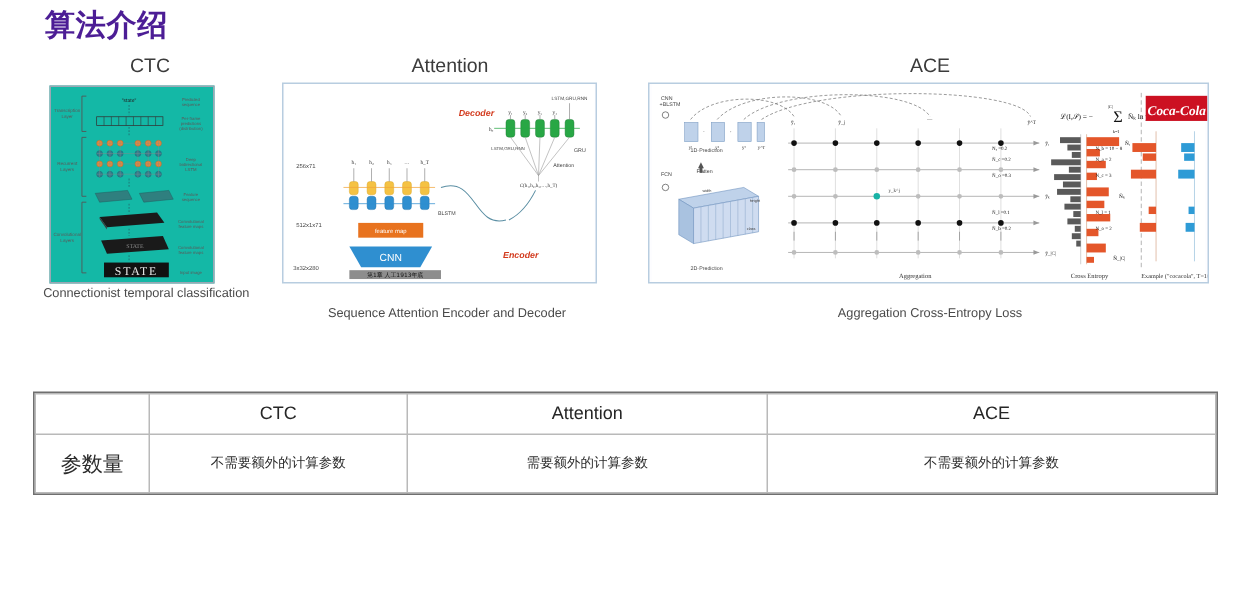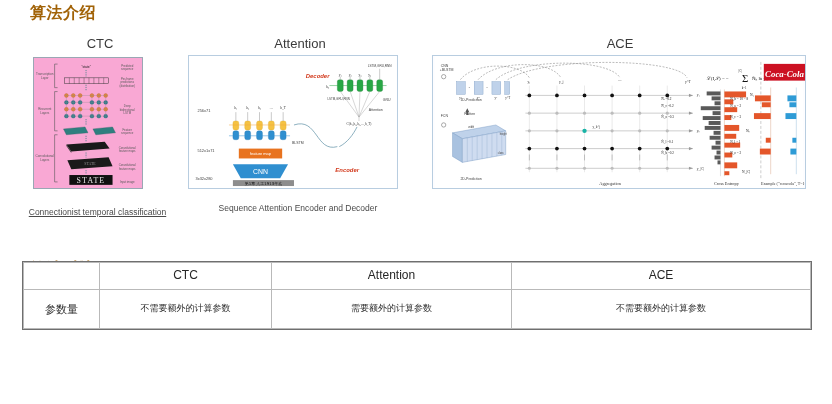--- a/index.html
+++ b/index.html
@@ -9,23 +9,23 @@
     font-family:"Liberation Sans","DejaVu Sans",sans-serif;
     overflow:hidden;
     position:relative;
     color:#333;
   }
   .slide{position:absolute;inset:0;}
 
   
   .sec-head{
     position:absolute;
-    font-size:16px;
+    font-size:20px;
     font-weight:bold;
-    color:#a16207;
+    color:#4c1d95;
     letter-spacing:.5px;
     white-space:nowrap;
   }
   #head-intro{left:30px;top:3px;}
   #head-compare{left:30px;top:231px;margin-top:28px;}
 
   
   .fig-title{
     position:absolute;
     font-size:13px;
@@ -38,26 +38,26 @@
   #title-ace{left:430px;top:36px;width:380px;}
 
   
   .fig-cap{
     position:absolute;
     font-size:8.5px;
     color:#4a4a4a;
     white-space:nowrap;
     text-align:center;
   }
-  #cap-ctc{left:5px;top:207px;width:185px;text-decoration:underline;}
+  #cap-ctc{left:5px;top:190px;width:185px;}
   #cap-attention{left:193px;top:203px;width:210px;}
   #cap-ace{left:430px;top:203px;width:380px;}
 
   
-  .fig{position:absolute;box-sizing:border-box;overflow:hidden;background:#f9a8d4;}
+  .fig{position:absolute;box-sizing:border-box;overflow:hidden;background:#14b8a6;}
   #fig-ctc{left:33px;top:57px;width:110px;height:132px;border:1px solid #9aa7b4;}
   #fig-attention{left:188px;top:55px;width:210px;height:134px;border:1px solid #b8cde0;background:#fdfdff;}
   #fig-ace{left:432px;top:55px;width:374px;height:134px;border:1px solid #b8cde0;background:#fdfdff;}
 
   .fsvg{position:absolute;left:0;top:0;width:100%;height:100%;}
 
   
   #cmp-table{
     position:absolute;left:23px;top:262px;width:787px;
     border-collapse:collapse;
@@ -74,21 +74,21 @@
     line-height:1.32;
     font-weight:normal;
   }
   #cmp-table thead th{
     font-size:12px;
     height:22px;
     color:#262626;
   }
   #cmp-table tbody td{height:17px;}
   #cmp-table tbody tr:last-child td{height:34px;}
-  #cmp-table .rowhead{font-size:11px;}
+  #cmp-table .rowhead{font-size:14px;}
   .col-label{width:76px;}
   .col-ctc{width:172px;}
   .col-att{width:240px;}
   .col-ace{width:299px;}
   
   #cmp-table{outline:1px solid #6f6f6f;}
 </style>
 </head>
 <body>
 
@@ -553,20 +553,21 @@
           <text x="300" y="63">N_c = 3</text>
           <text x="300" y="88">N_l = 1</text>
           <text x="300" y="99">N_o = 2</text>
         </g>
       </svg>
     </div>
   </div>
 
   <div class="fig-cap" id="cap-ctc">Connectionist temporal classification</div>
   <div class="fig-cap" id="cap-attention">Sequence Attention Encoder and Decoder</div>
+  <div class="fig-cap" id="cap-ace">Aggregation Cross-Entropy Loss</div>
 
   <div class="sec-head" id="head-compare">算法对比</div>
 
   <table id="cmp-table">
     <colgroup>
       <col class="col-label">
         <col class="col-ctc">
         <col class="col-att">
         <col class="col-ace">
     </colgroup>

